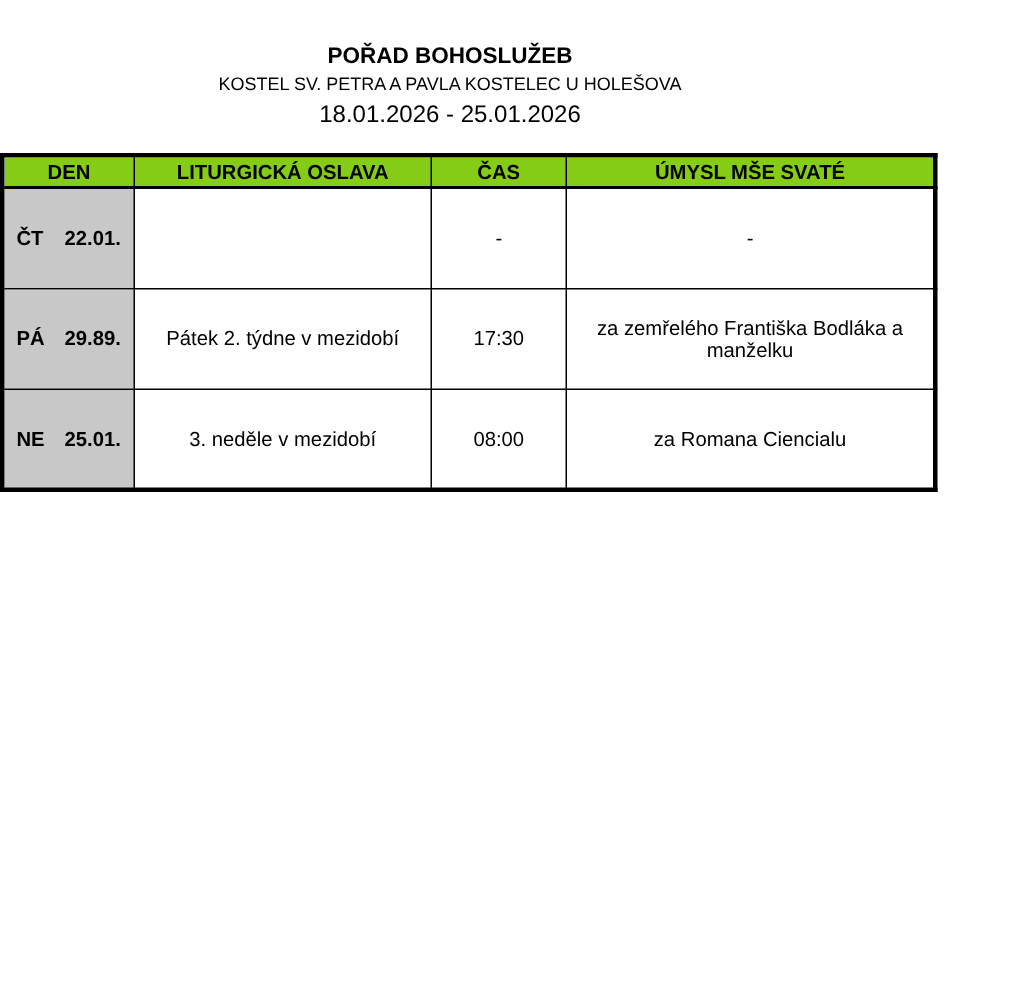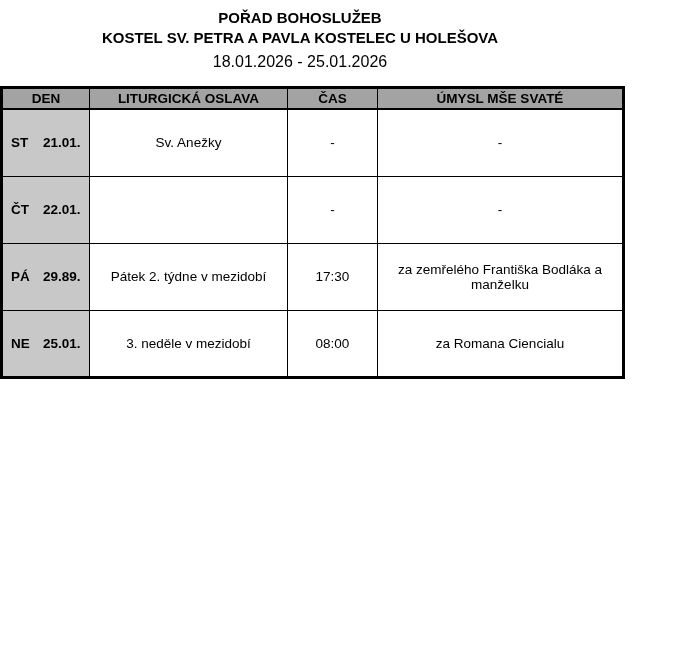--- a/index.html
+++ b/index.html
@@ -6,33 +6,33 @@
     margin: 0;
     padding: 0;
     background: #ffffff;
     font-family: "Liberation Sans", sans-serif;
     color: #000000;
   }
   .page {
     width: 600px;
     height: 672px;
     box-sizing: border-box;
-    padding-top: 8px;
+    padding-top: 28px;
   }
   .titles {
     text-align: center;
     line-height: 1.35;
   }
   .title-line1 {
     font-size: 15px;
     font-weight: bold;
   }
   .title-line2 {
-    font-size: 15px;
-    font-weight: bold;
+    font-size: 12px;
+    font-weight: normal;
   }
   .title-line3 {
     font-size: 16px;
     font-weight: normal;
     margin-top: 2px;
   }
   table.schedule {
     border-collapse: collapse;
     margin: 14px auto 0 auto;
     width: 622px;
@@ -43,21 +43,21 @@
   table.schedule td {
     border: 1px solid #000000;
     font-size: 13.5px;
     vertical-align: middle;
     text-align: center;
     padding: 2px 6px;
     box-sizing: border-box;
     overflow: hidden;
   }
   table.schedule th {
-    background: #a3a3a3;
+    background: #84cc16;
     font-weight: bold;
     height: 20px;
     font-size: 13.5px;
     border-bottom: 2px solid #000000;
   }
   table.schedule td.den {
     background: #c8c8c8;
     font-weight: bold;
     text-align: left;
     padding-left: 8px;
@@ -99,26 +99,20 @@
     <thead>
       <tr>
         <th>DEN</th>
         <th>LITURGICKÁ OSLAVA</th>
         <th>ČAS</th>
         <th>ÚMYSL MŠE SVATÉ</th>
       </tr>
     </thead>
     <tbody>
       <tr>
-        <td class="den"><span class="day">ST</span><span class="date">21.01.</span></td>
-        <td>Sv. Anežky</td>
-        <td>-</td>
-        <td>-</td>
-      </tr>
-      <tr>
         <td class="den"><span class="day">ČT</span><span class="date">22.01.</span></td>
         <td></td>
         <td>-</td>
         <td>-</td>
       </tr>
       <tr>
         <td class="den"><span class="day">PÁ</span><span class="date">29.89.</span></td>
         <td>Pátek 2. týdne v mezidobí</td>
         <td>17:30</td>
         <td>za zemřelého Františka Bodláka a manželku</td>

